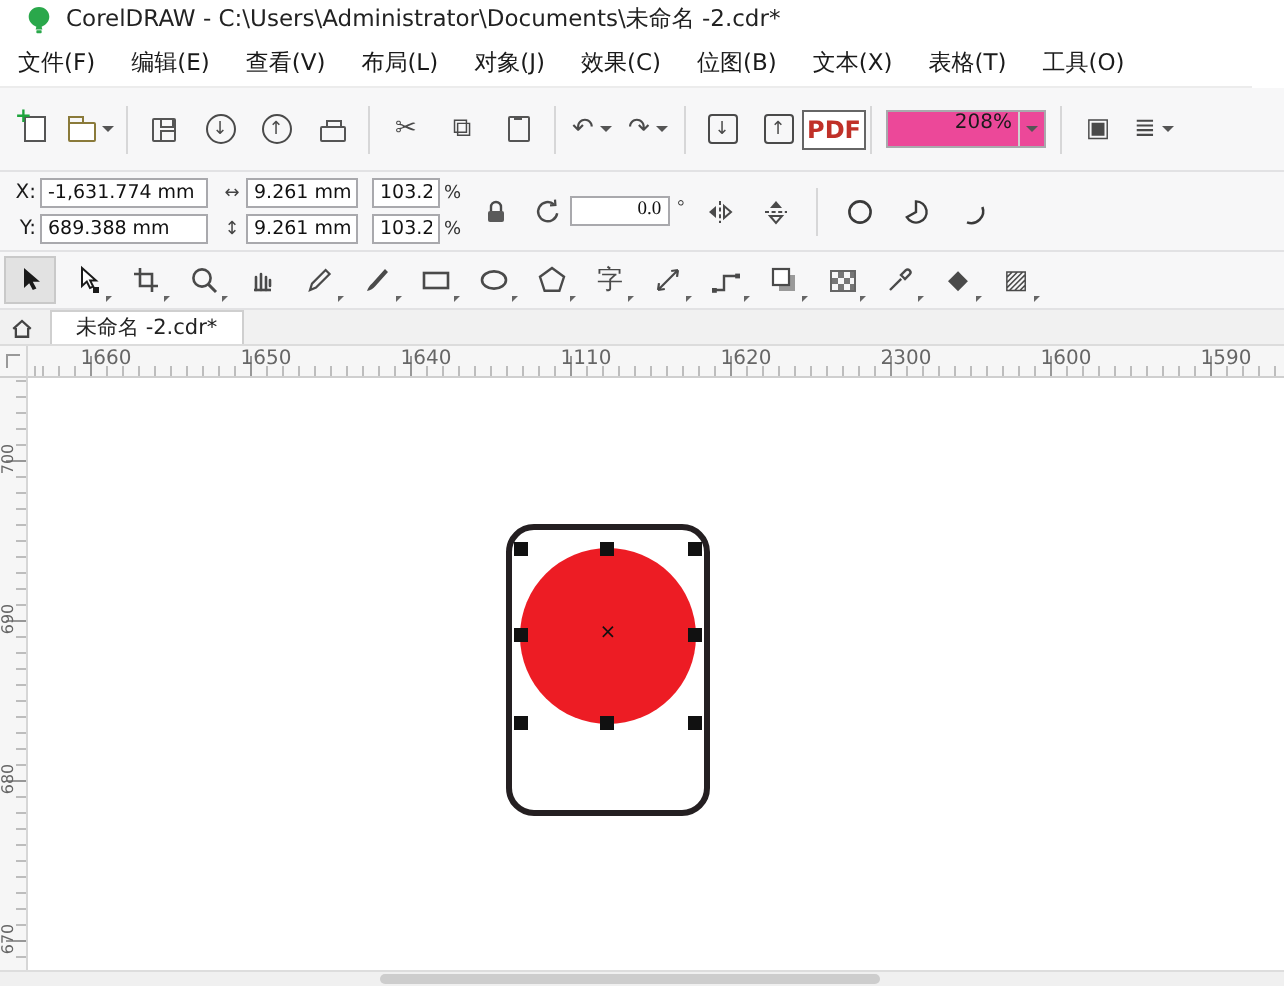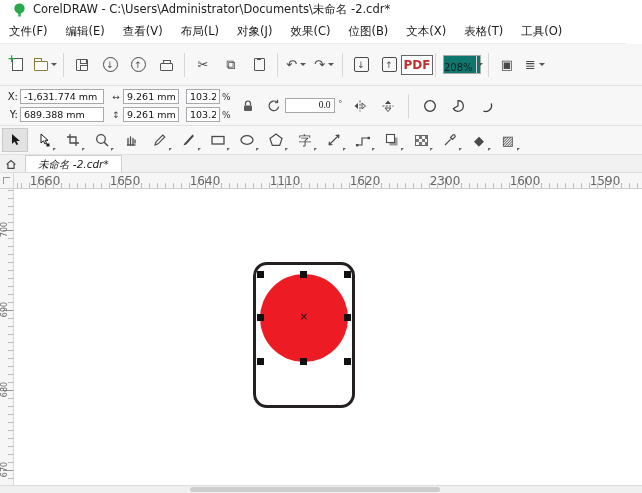--- a/index.html
+++ b/index.html
@@ -6,21 +6,21 @@
   html,body { width: 642px; height: 493px; overflow: hidden; }
   body { font-family: "DejaVu Sans", "Liberation Sans", sans-serif; color:#1a1a1a; }
   .window { position: relative; width: 642px; height: 493px; background:#fff; }
 
   
   .titlebar  { position:absolute; top:0; left:0; right:0; height:19px; background:#fff; display:flex; align-items:center; padding:0 12px; }
   .menubar   { position:absolute; top:19px; left:0; right:16px; height:25px; background:#fff; border-bottom:1px solid #ececec; display:flex; align-items:center; }
   .stdbar    { position:absolute; top:44px; left:0; right:0; height:42px; background:#f7f7f8; border-bottom:1px solid #e2e2e4; display:flex; align-items:center; padding:0 4px; gap:2px; }
   .propbar   { position:absolute; top:86px; left:0; right:0; height:40px; background:#f7f7f8; border-bottom:1px solid #e2e2e4; display:flex; align-items:center; padding:0 5px; gap:7px; }
   .toolboxbar{ position:absolute; top:126px; left:0; right:0; height:29px; background:#f7f7f8; border-bottom:1px solid #e2e2e4; display:flex; align-items:center; padding:0 2px; gap:3px; }
-  .tabbar    { position:absolute; top:155px; left:0; right:0; height:18px; background:#f1f1f1; border-bottom:1px solid #dcdcdc; display:flex; align-items:flex-end;font-style:italic; }
+  .tabbar    { position:absolute; top:155px; left:0; right:0; height:18px; background:#f1f1f1; border-bottom:1px solid #dcdcdc; display:flex; align-items:flex-end; }
   .corner    { position:absolute; top:173px; left:0; width:14px; height:16px; background:#f6f6f6; border-right:1px solid #d6d6d6; border-bottom:1px solid #cfcfcf; }
   .hruler    { position:absolute; top:173px; left:14px; right:0; height:16px; background:#f6f6f6; border-bottom:1px solid #cfcfcf; overflow:hidden; }
   .canvas    { position:absolute; top:189px; left:0; right:0; bottom:8px; background:#fff; overflow:hidden; }
   .vruler    { position:absolute; top:189px; left:0; width:14px; bottom:8px; background:#f6f6f6; border-right:1px solid #d6d6d6; overflow:hidden; }
   .hscroll   { position:absolute; left:0; right:0; bottom:0; height:8px; background:#f0f0f0; border-top:1px solid #ddd; }
   .hscroll .thumb { position:absolute; top:1px; bottom:1px; left:190px; width:250px; background:#cdcdcd; border-radius:3px; }
 
   
   .title-text { font-size:11.5px; margin-left:6px; color:#222; white-space:nowrap; }
   .menu-item { padding:0 9px; font-size:11.5px; line-height:24px; cursor:default; }
@@ -39,21 +39,21 @@
   .icon-floppy { width:12px; height:12px; border:1.2px solid #555; position:relative; border-radius:1px; }
   .icon-floppy::before { content:""; position:absolute; top:0; left:3px; width:5px; height:3.5px; border:1px solid #555; border-top:none; }
   .icon-floppy::after { content:""; position:absolute; bottom:0; left:2.5px; width:6px; height:4px; border:1px solid #555; border-bottom:none; }
   .icon-ring { width:15px; height:15px; border:1.3px solid #4a4a4a; border-radius:50%; display:flex; align-items:center; justify-content:center; font-size:9px; color:#4a4a4a; }
   .icon-boxed { width:15px; height:15px; border:1.3px solid #4a4a4a; border-radius:2px; display:flex; align-items:center; justify-content:center; font-size:9px; color:#4a4a4a; }
   .icon-printer { width:13px; height:8px; border:1.2px solid #555; border-radius:1px; position:relative; margin-top:4px; }
   .icon-printer::before { content:""; position:absolute; left:2.5px; top:-4px; width:6px; height:3px; border:1.2px solid #555; border-bottom:none; }
   .icon-clipboard { width:11px; height:13px; border:1.2px solid #555; border-radius:1px; position:relative; }
   .icon-clipboard::before { content:""; position:absolute; left:2.5px; top:-1.5px; width:4px; height:2.5px; background:#555; }
   .icon-pdf { border:1px solid #666; background:#fff; color:#c03028; font-size:12px; font-weight:700; padding:3px 1.5px; line-height:1; }
-  .zoom-box { width:38px; height:19px; border:1px solid #a9a9ad; background:#0f766e; display:flex; align-items:flex-end; margin:0 2px; }
+  .zoom-box { width:80px; height:19px; border:1px solid #a9a9ad; background:#ec4899; display:flex; align-items:flex-start; margin:0 2px; }
   .zoom-box .zv { flex:1; font-size:10px; text-align:right; padding-right:3px; }
   .zoom-box .dd { width:13px; height:100%; border-left:1px solid #d0d0d0; display:flex; align-items:center; justify-content:center; }
 
   
   .pb-group { display:flex; flex-direction:column; gap:2px; }
   .pb-row { display:flex; align-items:center; gap:2px; height:16px; }
   .pb-label { font-size:10px; width:13px; text-align:right; }
   .pb-glyph { font-size:9px; width:10px; text-align:center; color:#444; }
   .pb-input { height:15px; border:1px solid #a9a9ad; background:#fff; font-family:inherit; font-size:9.5px; padding:0 3px; color:#111; }
   .w84 { width:84px; } .w56 { width:56px; } .w34 { width:34px; text-align:right; } .w50 { width:50px; text-align:right; }
@@ -72,21 +72,21 @@
     background-image:linear-gradient(45deg,#777 25%,transparent 25%,transparent 75%,#777 75%),linear-gradient(45deg,#777 25%,transparent 25%,transparent 75%,#777 75%);
     background-size:6px 6px; background-position:0 0,3px 3px; }
 
   
   .home-btn { width:22px; height:17px; }
   .tab { height:17px; background:#fff; border:1px solid #cfcfcf; border-bottom:none; padding:0 12px; font-size:10.5px; line-height:15px; margin-left:3px; display:flex; align-items:center; color:#222; }
 
   
   .hruler .minor { position:absolute; left:0; right:0; bottom:0; height:5px; background:repeating-linear-gradient(90deg,#bdbdbd 0 1px,transparent 1px 8px); background-position:7px 0; }
   .hruler .major { position:absolute; left:0; right:0; bottom:0; height:10px; background:repeating-linear-gradient(90deg,#979797 0 1px,transparent 1px 80px); background-position:31px 0; }
-  .hlab { position:absolute; top:1px; font-size:12px; color:#666; transform:translateX(-50%); }
+  .hlab { position:absolute; top:1px; font-size:10px; color:#666; transform:translateX(-50%);margin-left:8px; }
   .vruler .minor { position:absolute; top:0; bottom:0; right:0; width:5px; background:repeating-linear-gradient(180deg,#bdbdbd 0 1px,transparent 1px 8px); background-position:0 1px; }
   .vruler .major { position:absolute; top:0; bottom:0; right:0; width:10px; background:repeating-linear-gradient(180deg,#979797 0 1px,transparent 1px 80px); background-position:0 41px; }
   .vlab { position:absolute; left:-6px; width:20px; height:9px; line-height:9px; font-size:8px; color:#666; text-align:center; transform:rotate(-90deg); transform-origin:center; }
   .corner-mark { position:absolute; left:3px; top:4px; width:7px; height:7px; border-left:1px solid #999; border-top:1px solid #999; }
 
   
   .shape-rect { position:absolute; left:253px; top:73px; width:102px; height:146px; background:#fff; border:3.5px solid #241f21; border-radius:14px; }
   .shape-circle { position:absolute; left:260px; top:85px; width:88px; height:88px; border-radius:50%; background:#ed1c24; }
   .handle { position:absolute; width:7px; height:7px; background:#111; }
   .center-mark { position:absolute; left:298px; top:122px; width:12px; height:12px; font-size:10px; line-height:12px; text-align:center; color:#111; }

